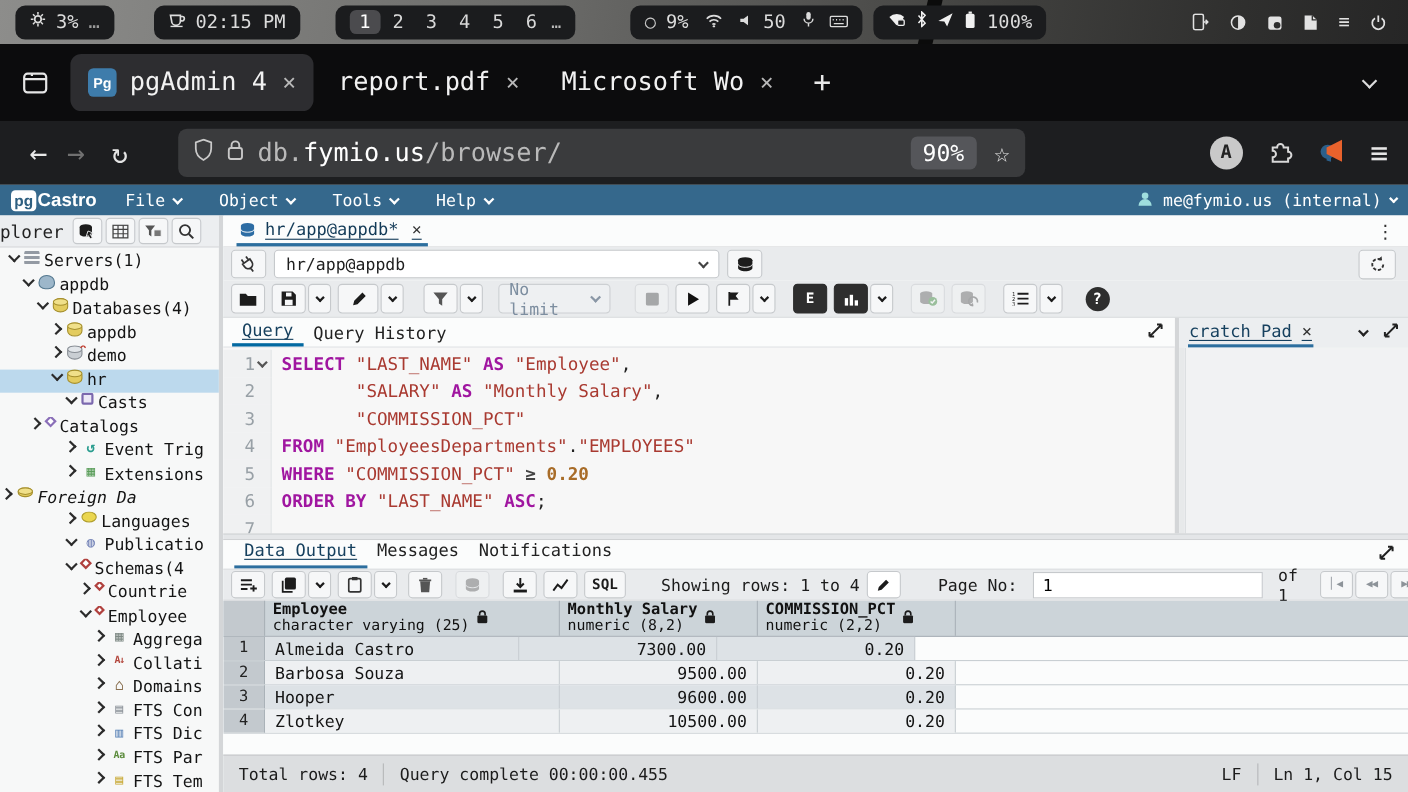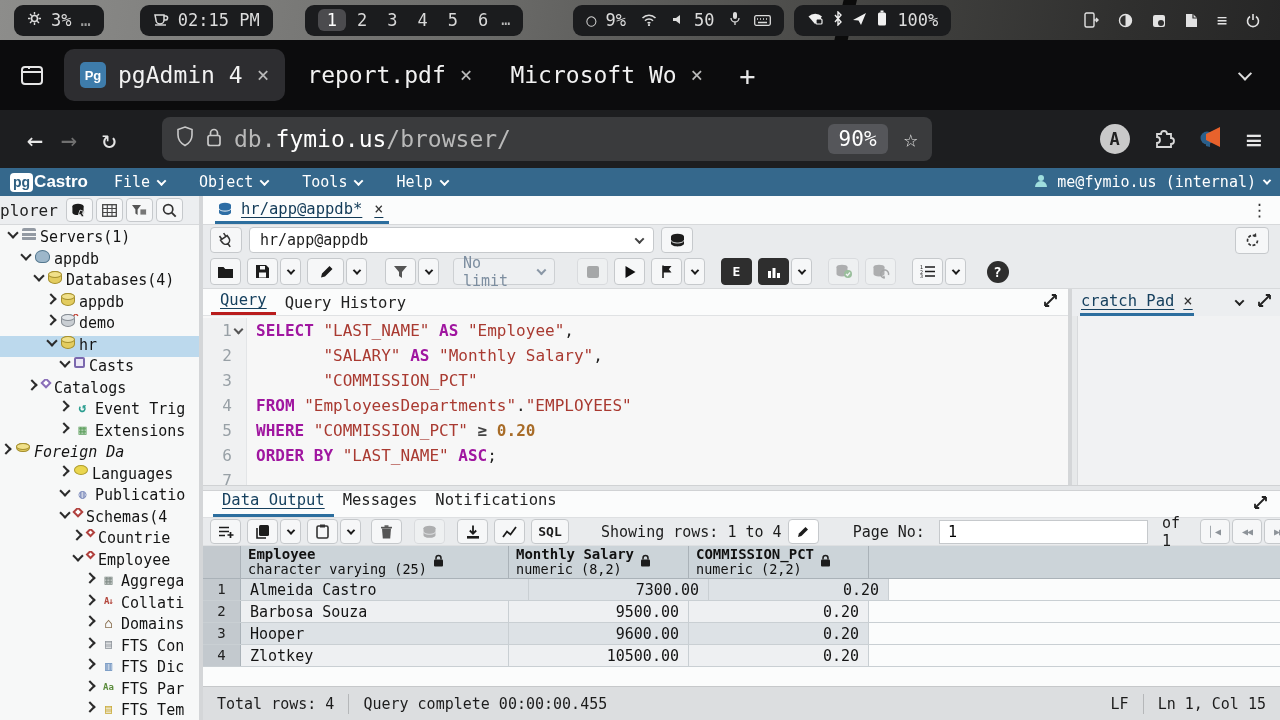--- a/index.html
+++ b/index.html
@@ -106,21 +106,21 @@
   .tb.dis{opacity:.45}
   .grp{display:flex;gap:2px}
   .limit{width:102px;height:27px;border:1px solid #cdd0d3;background:#eef0f2;border-radius:4px;display:flex;align-items:center;padding:0 9px;font-size:15px;color:#7d8ea0;gap:8px}
   .limit .chev{margin-left:auto;color:#8a97a6}
   .helpbtn{width:22px;height:22px;border-radius:50%;background:#2e2e2e;color:#fff;display:flex;align-items:center;justify-content:center;font-size:14px;font-weight:bold}
 
   .edzone{height:196px;display:flex;min-height:0}
   .edcol{width:869px;flex:none;display:flex;flex-direction:column;border-right:4px solid #d4d6d8;background:#f7f7f7}
   .edtabs{height:27px;display:flex;align-items:flex-end;background:#fbfcfc;border-bottom:1px solid #e0e2e4;padding-left:8px}
   .edtab{padding:0 9px 3px;font-size:15.5px;color:#222}
-  .edtab.act{border-bottom:3px solid #b91c1c;color:#16405e;text-decoration:underline;text-underline-offset:3px}
+  .edtab.act{border-bottom:3px solid #0369a1;color:#16405e;text-decoration:underline;text-underline-offset:3px}
   .expand{margin-left:auto;margin-right:10px;align-self:center}
   .editor{flex:1;overflow:hidden;padding-top:2px}
   .ln{display:flex;height:25px;font-size:16px;line-height:25px}
   .gut{width:44px;flex:none;background:#f0f1f2;border-right:1px solid #e3e5e7;display:flex;align-items:center;justify-content:flex-end;padding-right:3px;color:#98a0a6;gap:1px}
   .gut .fold{width:10px;height:10px;position:relative}
   .gut .fold::before{content:"";position:absolute;left:2px;top:0;width:5px;height:5px;border-right:2px solid #555;border-bottom:2px solid #555;transform:rotate(45deg)}
   .code{padding-left:9px;white-space:pre;color:#222}
   .kw{color:#a016a0;font-weight:bold}
   .str{color:#a93a31}
   .num{color:#a86c28;font-weight:bold}
@@ -849,21 +849,21 @@
                 </div>
                 <span><svg width="11" height="13">
                     <rect x="1" y="5.5" width="9" height="7" rx="1" fill="#1c1c1c"></rect>
                     <path d="M3 5.5V4a2.5 2.5 0 0 1 5 0v1.5" fill="none" stroke="#1c1c1c" stroke-width="1.5"></path>
                   </svg></span>
               </div>
             </div>
             <div class="grow odd">
               <div class="gr-num">1</div>
               <div class="cells">
-                <div class="gc" style="width: 288px;">Almeida Castro</div>
+                <div class="gc" style="width: 231px;">Almeida Castro</div>
                 <div class="gc r" style="width: 180px;">7300.00</div>
                 <div class="gc r" style="width: 180px;">0.20</div>
               </div>
             </div>
             <div class="grow even">
               <div class="gr-num">2</div>
               <div class="cells">
                 <div class="gc" style="width: 268px;">Barbosa Souza</div>
                 <div class="gc r" style="width: 180px;">9500.00</div>
                 <div class="gc r" style="width: 180px;">0.20</div>

